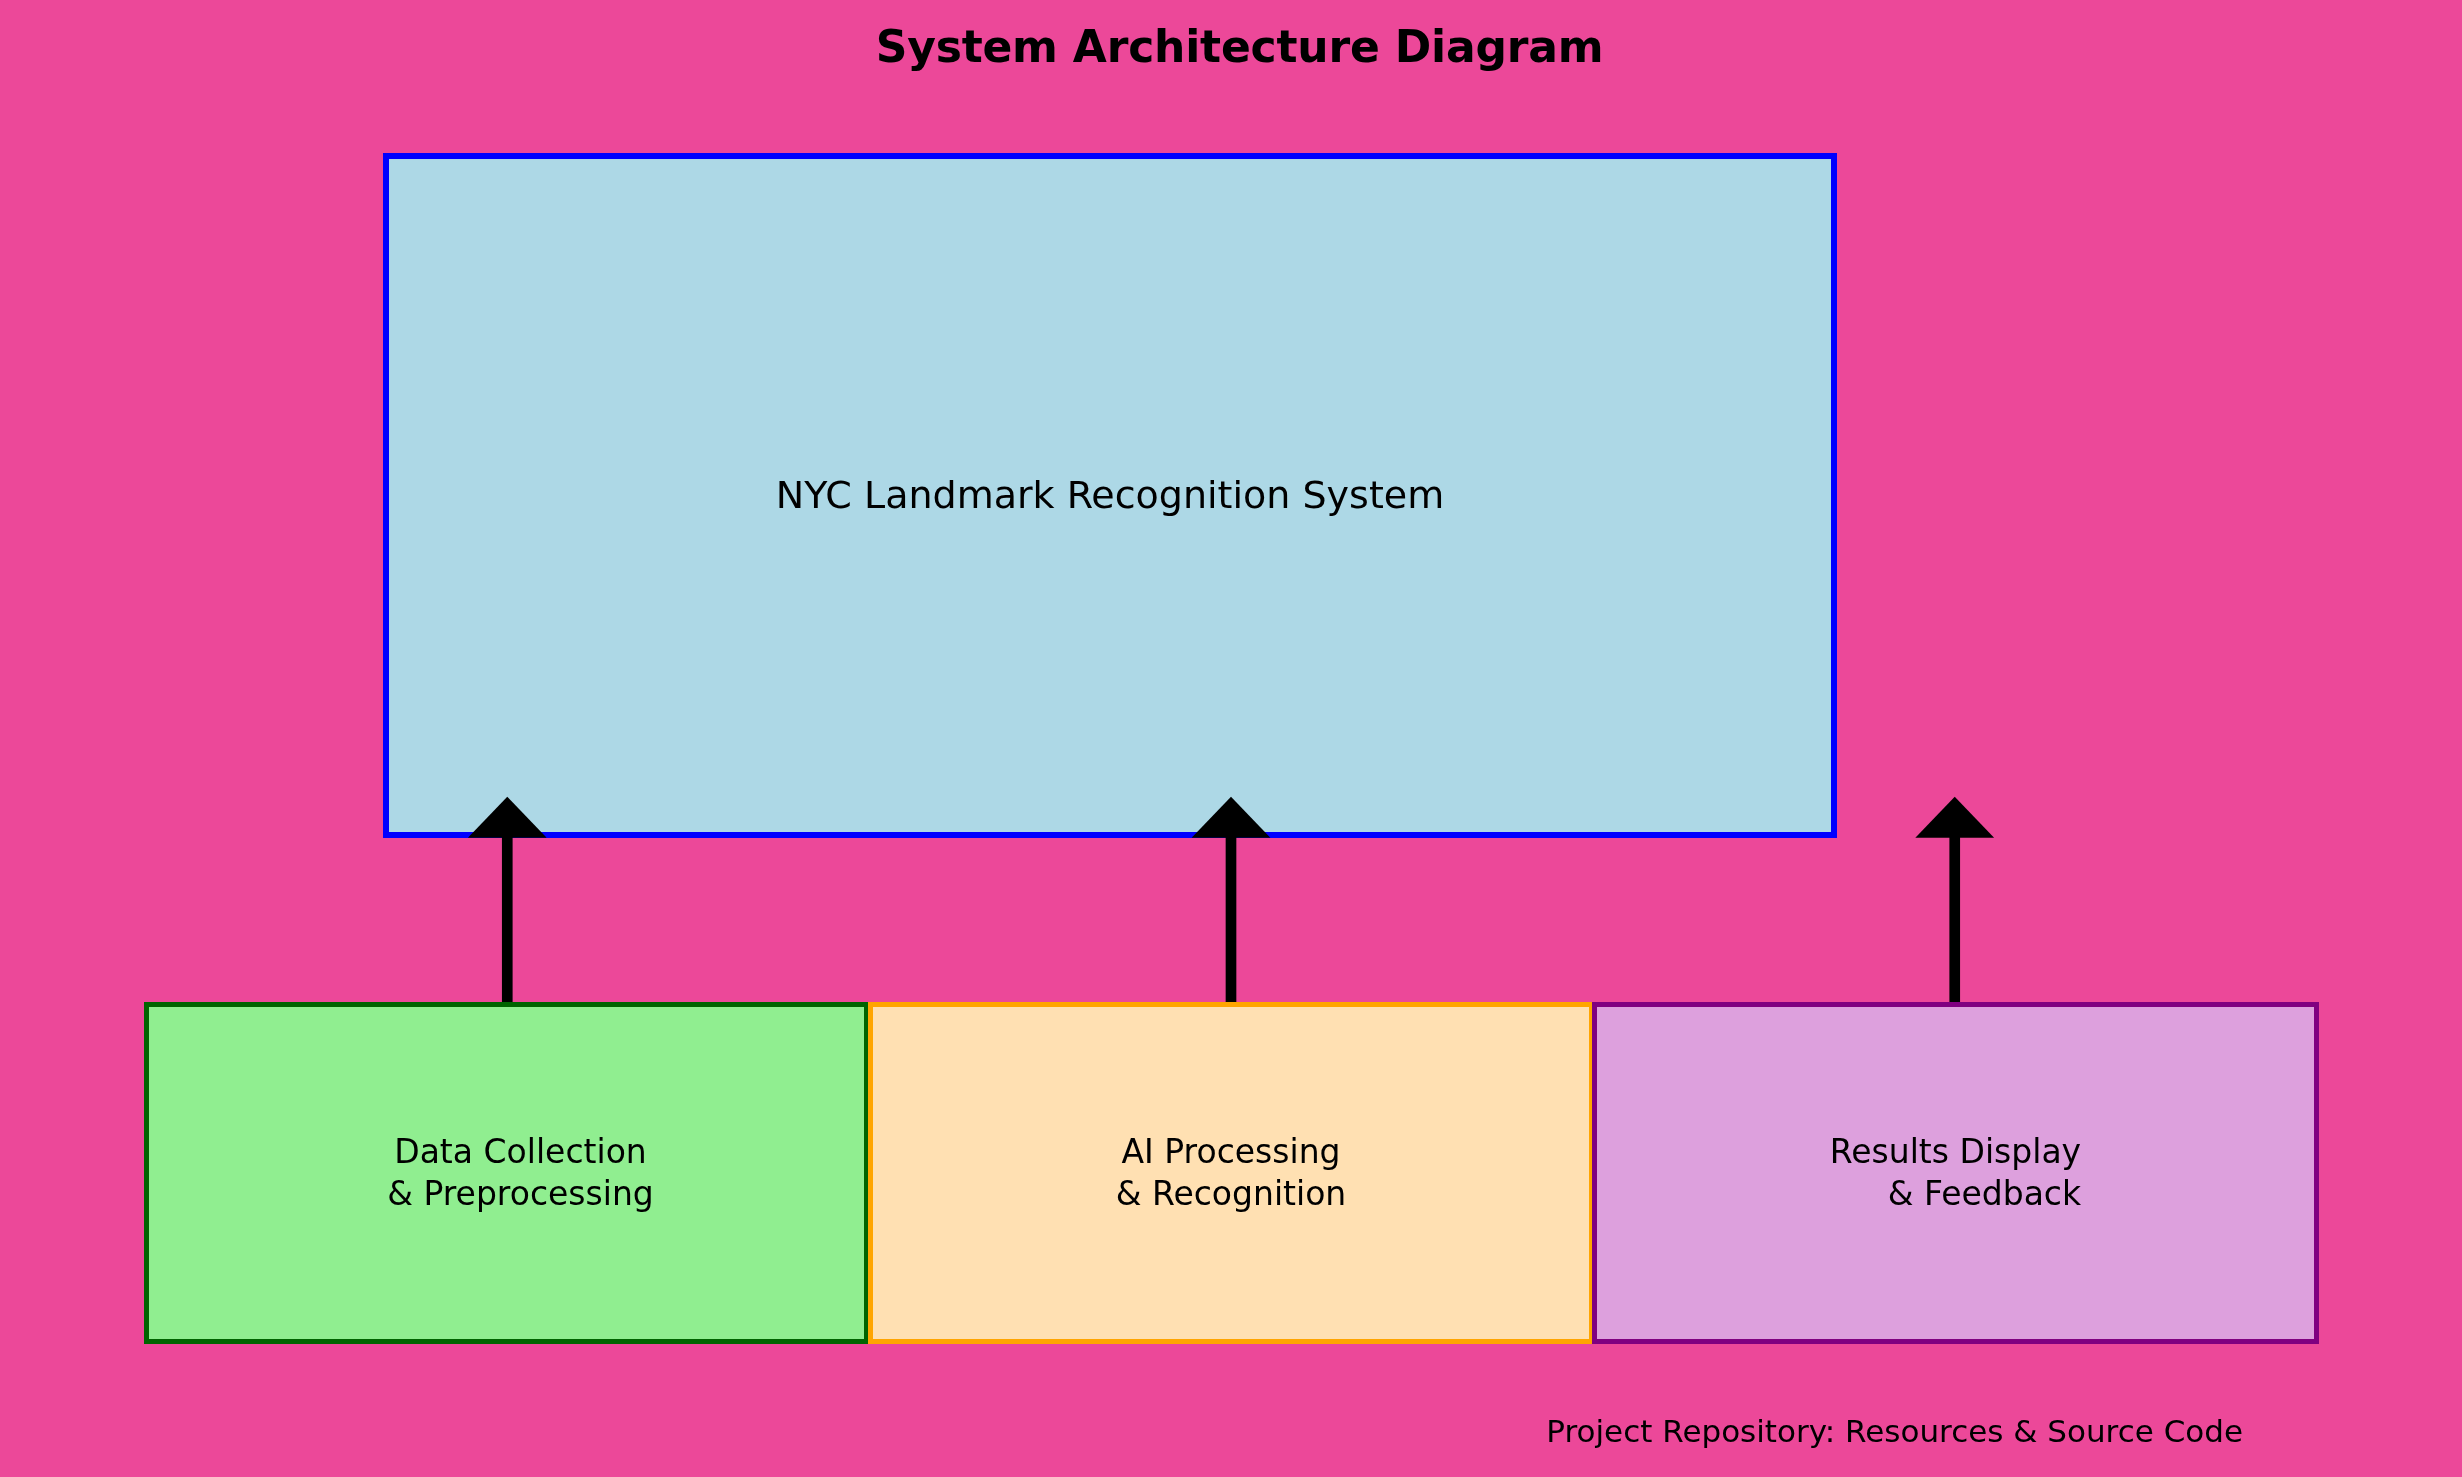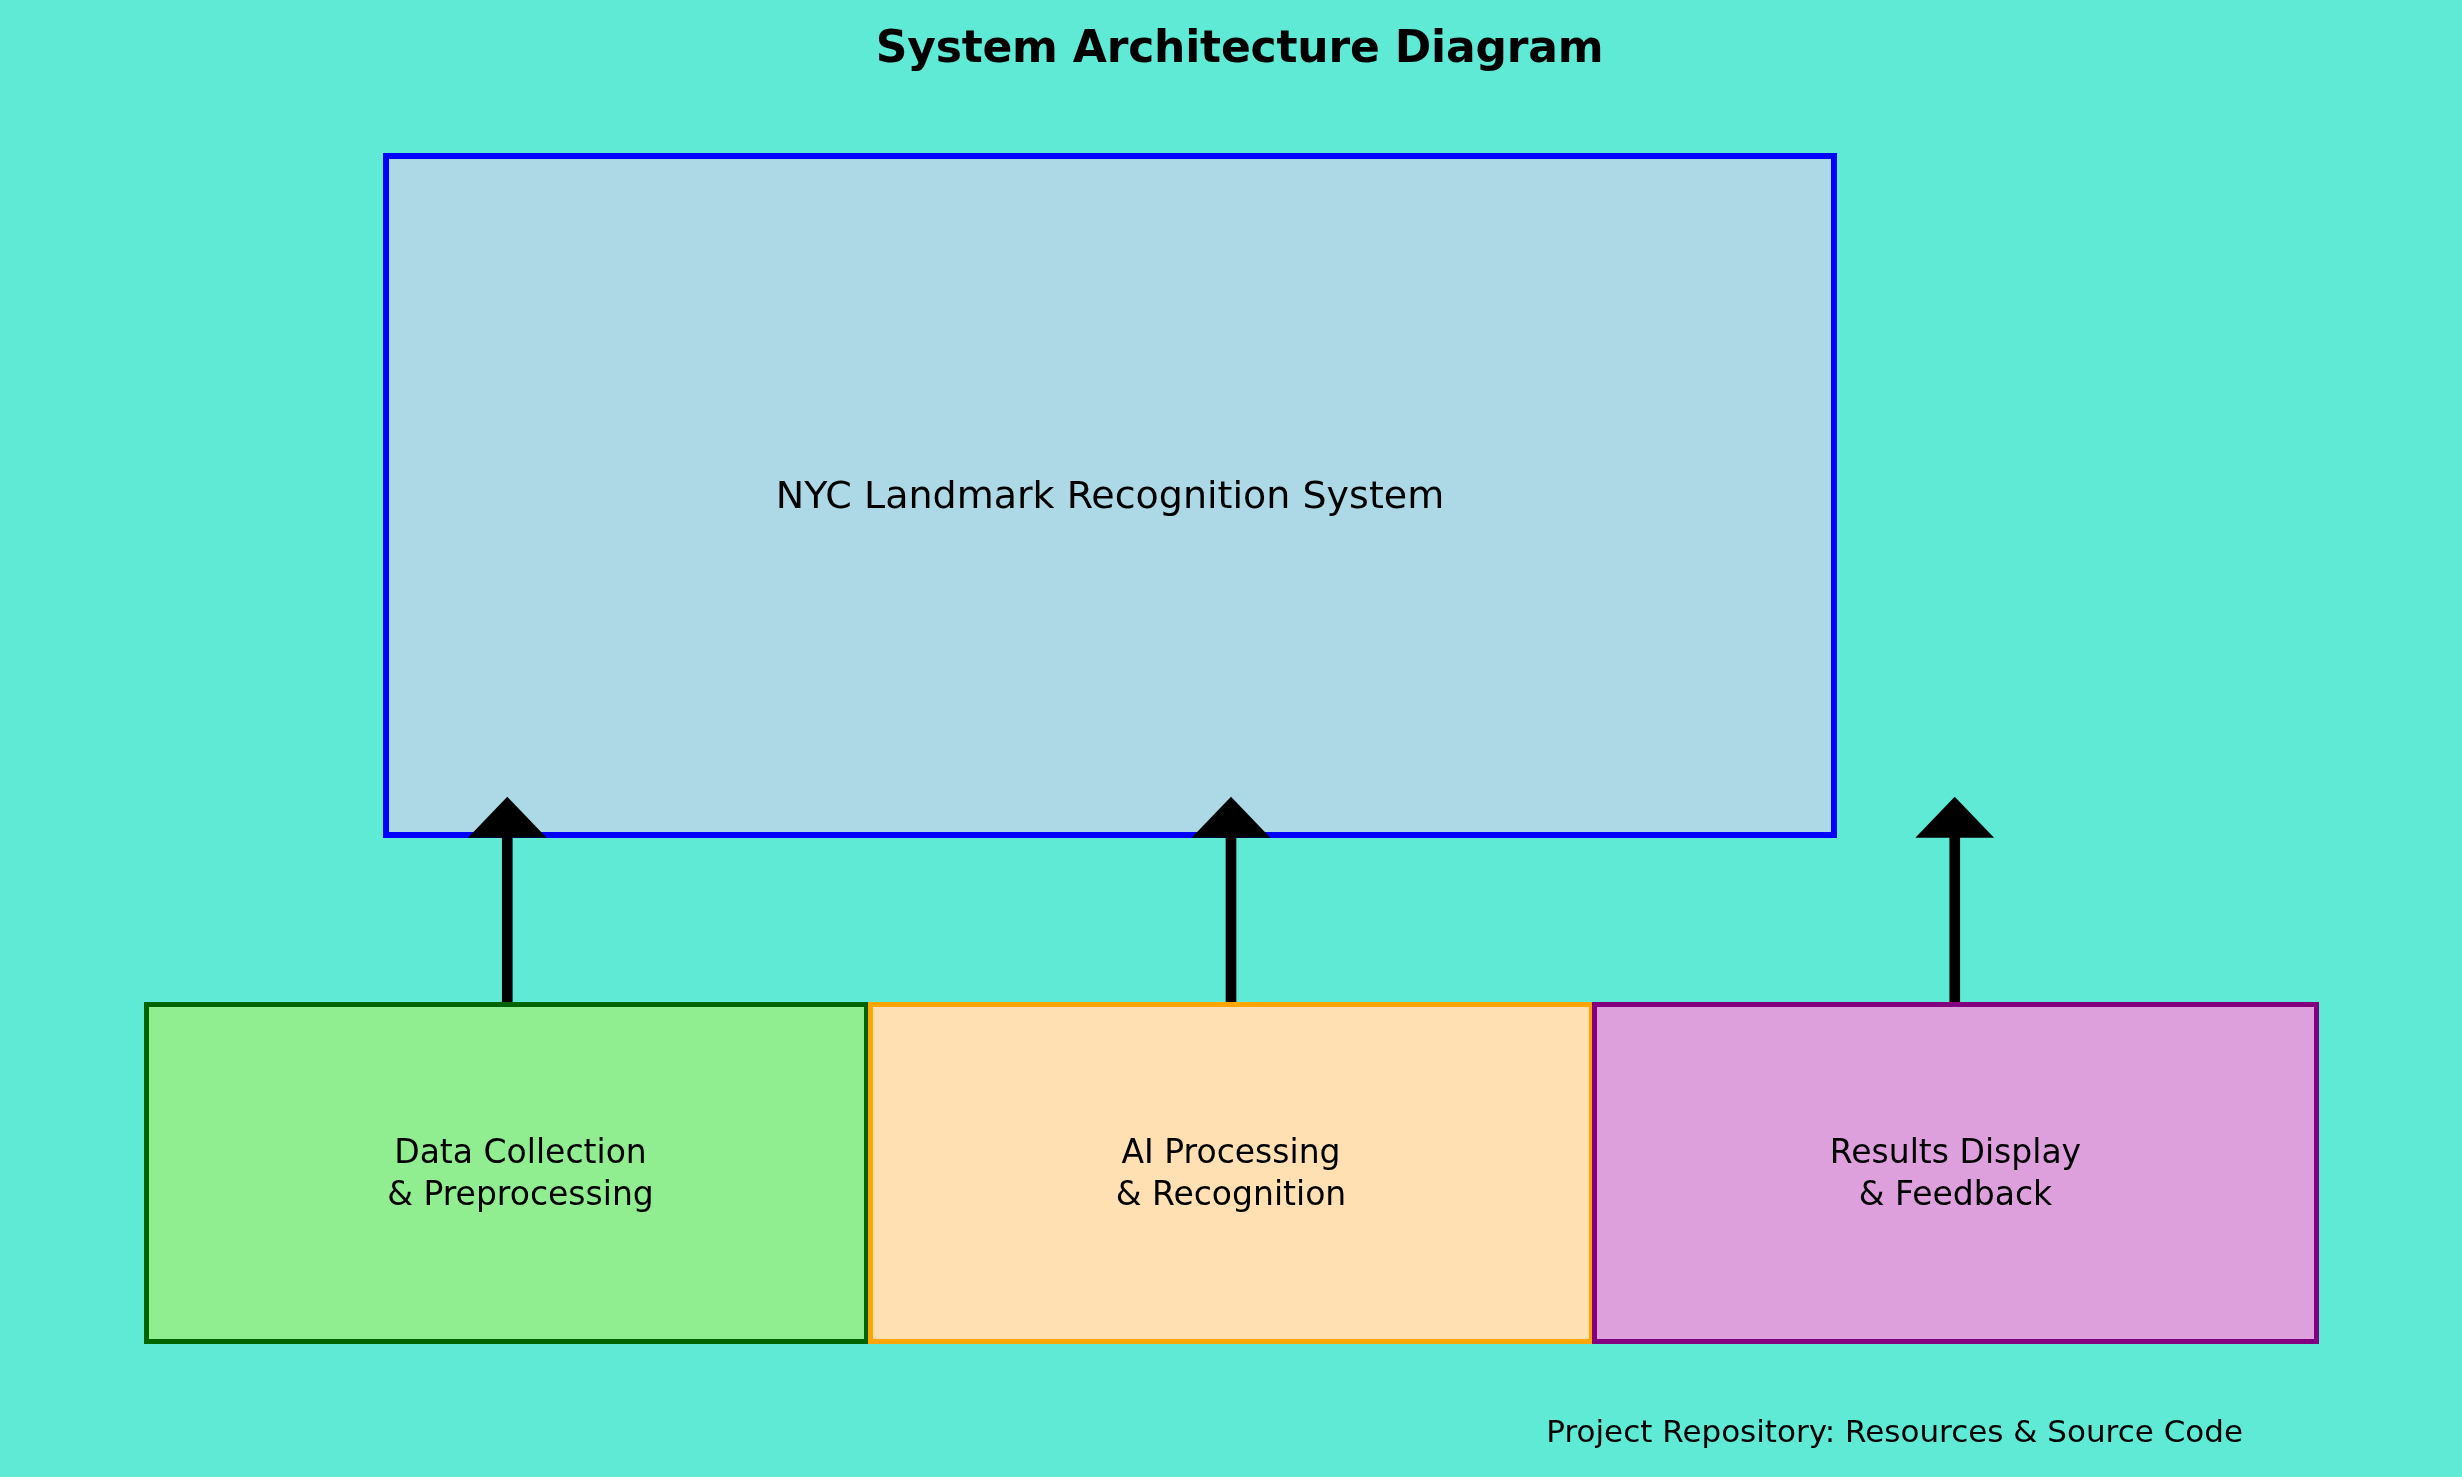--- a/index.html
+++ b/index.html
@@ -11,21 +11,21 @@
     width: 2462px;
     height: 1477px;
     font-family: "DejaVu Sans", sans-serif;
     overflow: hidden;
   }
 
   #canvas {
     position: relative;
     width: 2462px;
     height: 1477px;
-    background: #5eead4;
+    background: #ec4899;
   }
 
   
   #diagram-title {
     position: absolute;
     left: 0;
     top: 23px;
     width: 2479px;
     text-align: center;
     font-size: 44px;
@@ -79,20 +79,21 @@
     background: #FFE0B2;
     border: 5.7px solid #FFA500;
   }
   #results-display-box {
     left: 1592px;
     top: 1002px;
     width: 727px;
     height: 342px;
     background: #DDA0DD;
     border: 5.7px solid #800080;
+    text-align: right;
   }
   .tier-label {
     font-size: 33px;
     font-weight: normal;
     line-height: 1.28;
     white-space: pre-line;
   }
 
   
   .arrow-svg {

